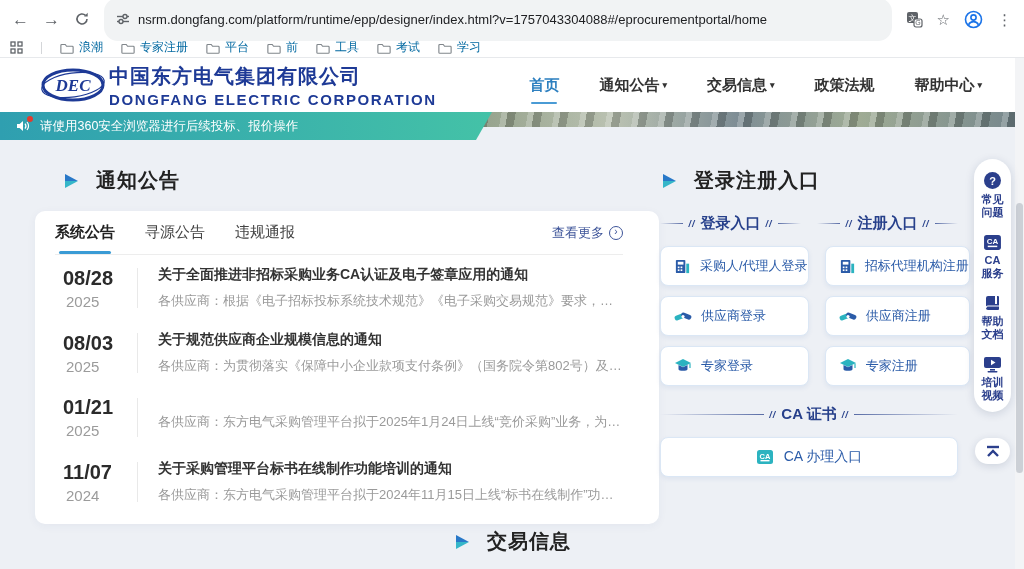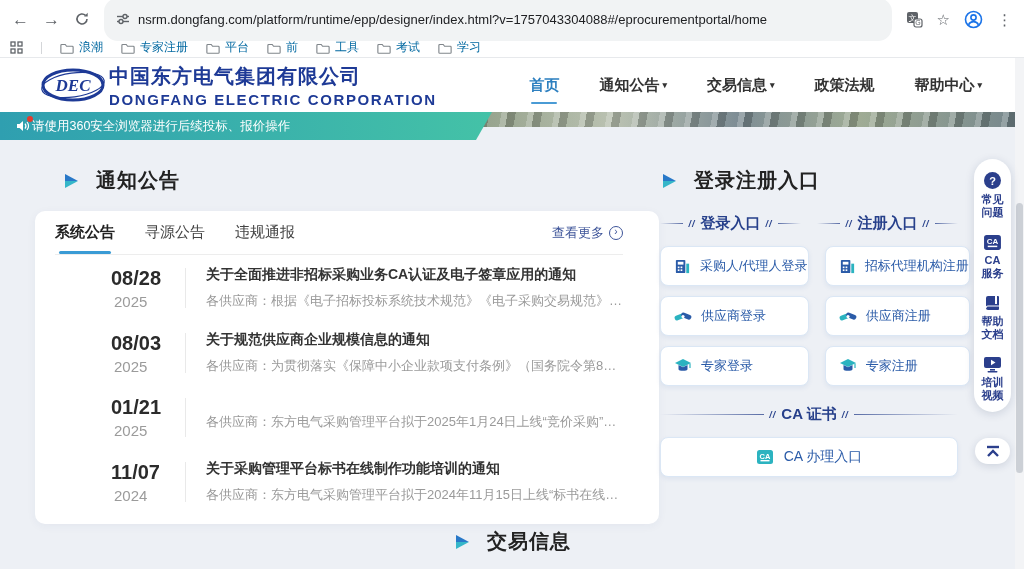--- a/index.html
+++ b/index.html
@@ -30,41 +30,41 @@
 
   
   .banner { height:15px; width:100%;
     background:
       repeating-linear-gradient(100deg, rgba(255,255,255,.25) 0 6px, rgba(0,0,0,.18) 6px 14px, rgba(255,255,255,.05) 14px 26px),
       linear-gradient(90deg,#5d6e4e,#8a9a6a 12%,#a8b194 22%,#6f8292 34%,#93a089 48%,#b7bfae 60%,#77878f 72%,#9aa78f 84%,#6d7f86 100%);
   }
   .ribbon { position:absolute; left:0; top:112px; height:28px; width:492px; z-index:5;
     background:linear-gradient(90deg,#2f9fb0,#44c2a7);
     clip-path:polygon(0 0,100% 0,calc(100% - 16px) 100%,0 100%);
-    display:flex; align-items:center; padding-left:16px; }
+    display:flex; align-items:center; padding-left:16px; gap:8px; }
   .ribbon-text { color:#fff; font-size:12.5px; }
   .speaker-wrap { position:relative; width:16px; height:14px; }
   .red-dot { position:absolute; top:-3px; right:-1px; width:6px; height:6px; border-radius:50%; background:#e23b2e; }
 
   
   .main { position:relative; height:442px; background:#edf0f5; }
   .section-head { display:flex; align-items:center; gap:14px; }
   .section-title { font-size:20px; font-weight:bold; color:#222; letter-spacing:1px; }
 
   .left-col { position:absolute; left:35px; top:40px; width:624px; }
   .left-col .section-head { padding-left:27px; }
   .notice-card { margin-top:17px; background:#fff; border-radius:10px; box-shadow:0 2px 10px rgba(30,60,120,.05); padding:0 36px 10px 20px; }
   .tabs-row { display:flex; align-items:center; height:44px; border-bottom:1px solid #ededed; gap:30px; }
   .tab { font-size:15px; color:#444; cursor:pointer; position:relative; height:100%; display:flex; align-items:center; }
   .tab.active { color:#222; font-weight:bold; }
   .tab.active::after { content:""; position:absolute; left:4px; right:4px; bottom:0; height:3px; background:#3a9bd5; border-radius:2px; }
   .more-link { margin-left:auto; display:flex; align-items:center; gap:5px; color:#3d5499; font-size:13px; cursor:pointer; }
   .more-circle { width:14px; height:14px; border:1px solid #3d5499; border-radius:50%; display:flex; align-items:center; justify-content:center; font-size:10px; line-height:1; padding-bottom:1px; }
 
-  .notice-item { display:flex; align-items:center; padding:11px 0 10px 8px; cursor:pointer;margin-left:48px; }
+  .notice-item { display:flex; align-items:center; padding:11px 0 10px 8px; cursor:pointer; }
   .date-col { width:64px; flex:none; }
   .date-md { font-size:20px; font-weight:bold; color:#2b2b2b; }
   .date-y { font-size:15px; color:#9b9b9b; margin-top:3px; padding-left:3px; }
   .v-div { width:1px; align-self:stretch; background:#e9e9e9; margin:2px 20px 2px 10px; flex:none; }
   .item-body { min-width:0; }
   .item-title { font-size:14px; font-weight:bold; color:#333; white-space:nowrap; overflow:hidden; text-overflow:ellipsis; }
   .item-desc { font-size:13px; color:#9a9a9a; margin-top:8px; white-space:nowrap; overflow:hidden; text-overflow:ellipsis; }
 
   
   .right-col { position:absolute; left:660px; top:40px; width:298px; }

